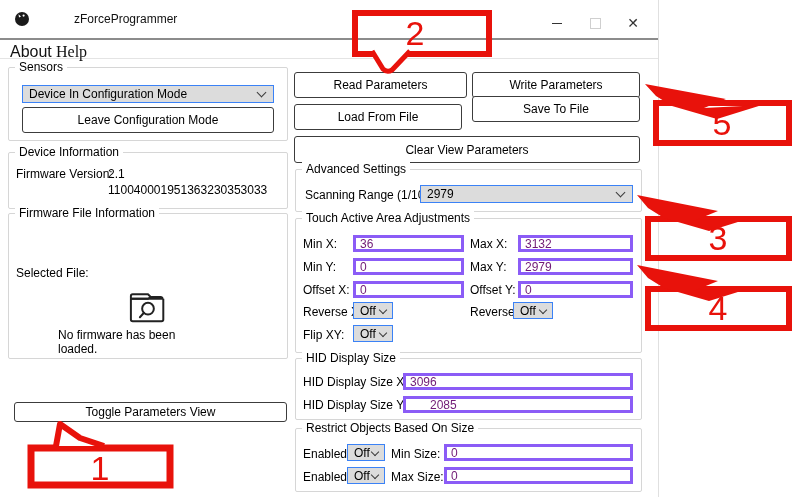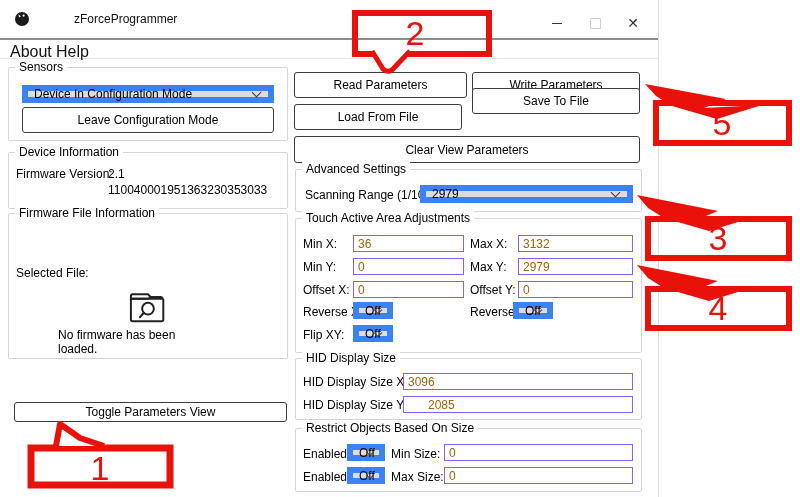--- a/index.html
+++ b/index.html
@@ -17,26 +17,26 @@
   .titlebar-sep{position:absolute;left:0;top:38px;width:658px;height:2px;background:#8c8c8c;}
   
   .menubar{position:absolute;left:0;top:40px;width:658px;height:18px;background:#fff;border-bottom:1px solid #e4e4e4;}
   .menu-item{position:absolute;top:2px;font-size:16px;color:#111;cursor:pointer;padding:1px 4px;}
   
   .group{position:absolute;border:1px solid #d6d6d6;border-radius:2px;background:#fff;}
   .group-label{position:absolute;top:-8px;left:6px;background:#fff;padding:0 4px;font-size:12px;color:#000;white-space:nowrap;}
   
   .btn{position:absolute;background:#fff;border:1px solid #3c3c3c;border-radius:3px;display:flex;align-items:center;justify-content:center;font-size:12px;color:#000;cursor:pointer;box-sizing:border-box;}
   
-  .combo{position:absolute;background:#dcdcdc;border:6px solid #3b82f6;display:flex;align-items:center;padding:0 6px;font-size:12px;box-sizing:border-box;cursor:pointer;}
+  .combo{position:absolute;background:#dcdcdc;border:1px solid #3b82f6;display:flex;align-items:center;padding:0 6px;font-size:12px;box-sizing:border-box;cursor:pointer;}
   .combo .chev{position:absolute;right:8px;top:50%;width:6px;height:6px;margin-top:-5px;border-right:1.4px solid #3c3c3c;border-bottom:1.4px solid #3c3c3c;transform:rotate(45deg);}
   .combo-sm{padding-right:18px;}
   .combo-sm .chev{right:6px;width:5px;height:5px;margin-top:-4px;}
   
-  .tf{position:absolute;border:1px solid #8b5cf6;background:#fff;font-size:12px;padding:0 4px;box-sizing:border-box;height:17px;font-family:inherit;color:#a16207;}
+  .tf{position:absolute;border:3px solid #8b5cf6;background:#fff;font-size:12px;padding:0 4px;box-sizing:border-box;height:17px;font-family:inherit;color:#701a75;}
   .lbl{position:absolute;font-size:12px;color:#000;white-space:nowrap;}
   
   .fw-empty-text{position:absolute;text-align:left;font-size:12px;color:#000;line-height:14px;}
   
   .overlay{position:absolute;left:0;top:0;width:800px;height:497px;pointer-events:none;}
   .callout-num{font-family:"Liberation Sans",sans-serif;font-size:34px;fill:#e8120b;}
 </style>
 </head>
 <body>
 
@@ -57,21 +57,21 @@
           <span class="max-glyph"></span>
         </div>
       <div class="win-btn" style="left:618px;">
           <span class="close-glyph">✕</span>
         </div>
     </div>
     <div class="titlebar-sep"></div>
 
     <div class="menubar">
       <span class="menu-item" style="left:6px;">About</span>
-      <span class="menu-item" style="left:52px;">Help</span>
+      <span class="menu-item" style="left:52px;font-family:Liberation Serif, serif;">Help</span>
     </div>
 
     <div class="group" style="left:8px;top:67px;width:278px;height:72px;">
       <span class="group-label">Sensors</span>
     </div>
     <div class="combo" style="left:22px;top:85px;width:252px;height:18px;">
       <span>Device In Configuration Mode</span>
       <span class="chev"></span>
     </div>
     <div class="btn" style="left:22px;top:107px;width:252px;height:26px;">Leave Configuration Mode</div>
@@ -98,21 +98,21 @@
     <div class="fw-empty-text" style="left:58px;top:328px;width:180px;">
       <div>No firmware has been</div>
       <div>loaded.</div>
     </div>
 
     <div class="btn" style="left:14px;top:402px;width:273px;height:20px;">Toggle Parameters View</div>
 
     <div class="btn" style="left:294px;top:72px;width:173px;height:26px;">Read Parameters</div>
     <div class="btn" style="left:472px;top:72px;width:168px;height:26px;">Write Parameters</div>
     <div class="btn" style="left:294px;top:104px;width:168px;height:26px;">Load From File</div>
-    <div class="btn" style="left:472px;top:88px;width:168px;height:26px;">Save To File</div>
+    <div class="btn" style="left:472px;top:96px;width:168px;height:26px;">Save To File</div>
     <div class="btn" style="left:294px;top:136px;width:346px;height:27px;">Clear View Parameters</div>
 
     <div class="group" style="left:295px;top:169px;width:345px;height:41px;">
       <span class="group-label">Advanced Settings</span>
     </div>
     <span class="lbl" style="left:305px;top:188px;">Scanning Range (1/10 mm):</span>
     <div class="combo" style="left:420px;top:185px;width:213px;height:18px;">
       <span>2979</span>
       <span class="chev"></span>
     </div>

